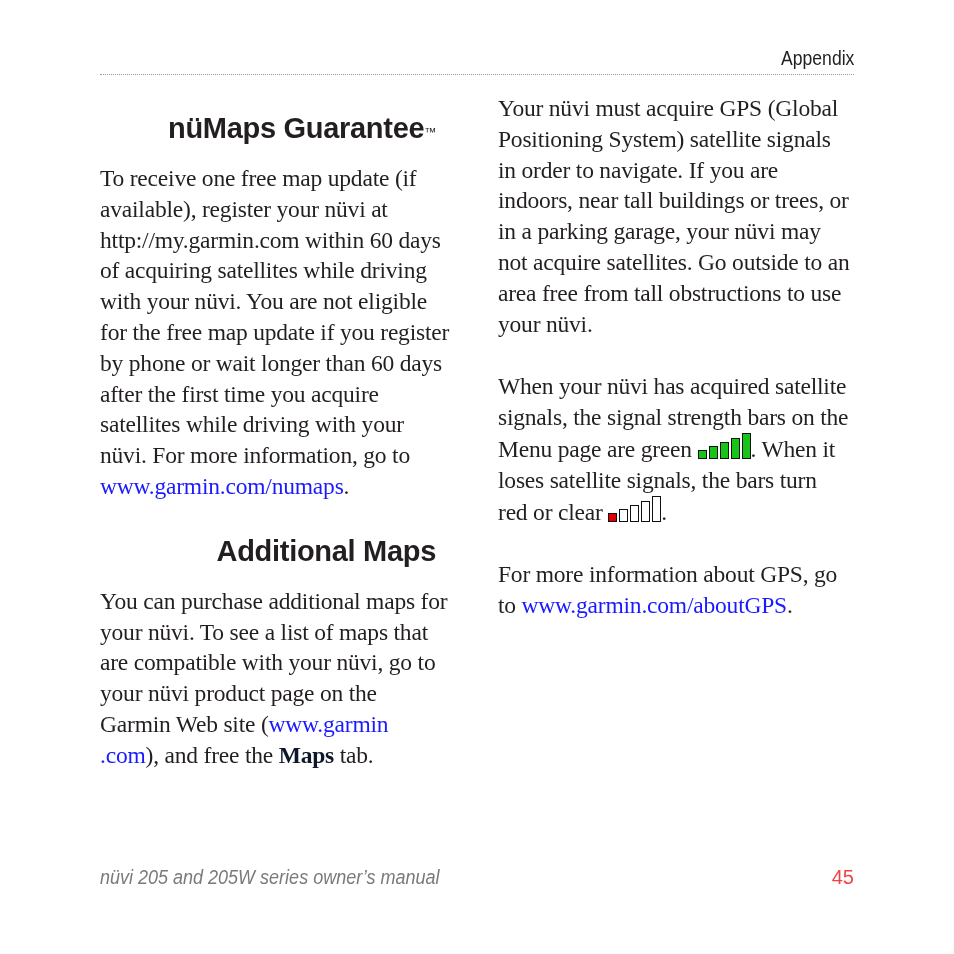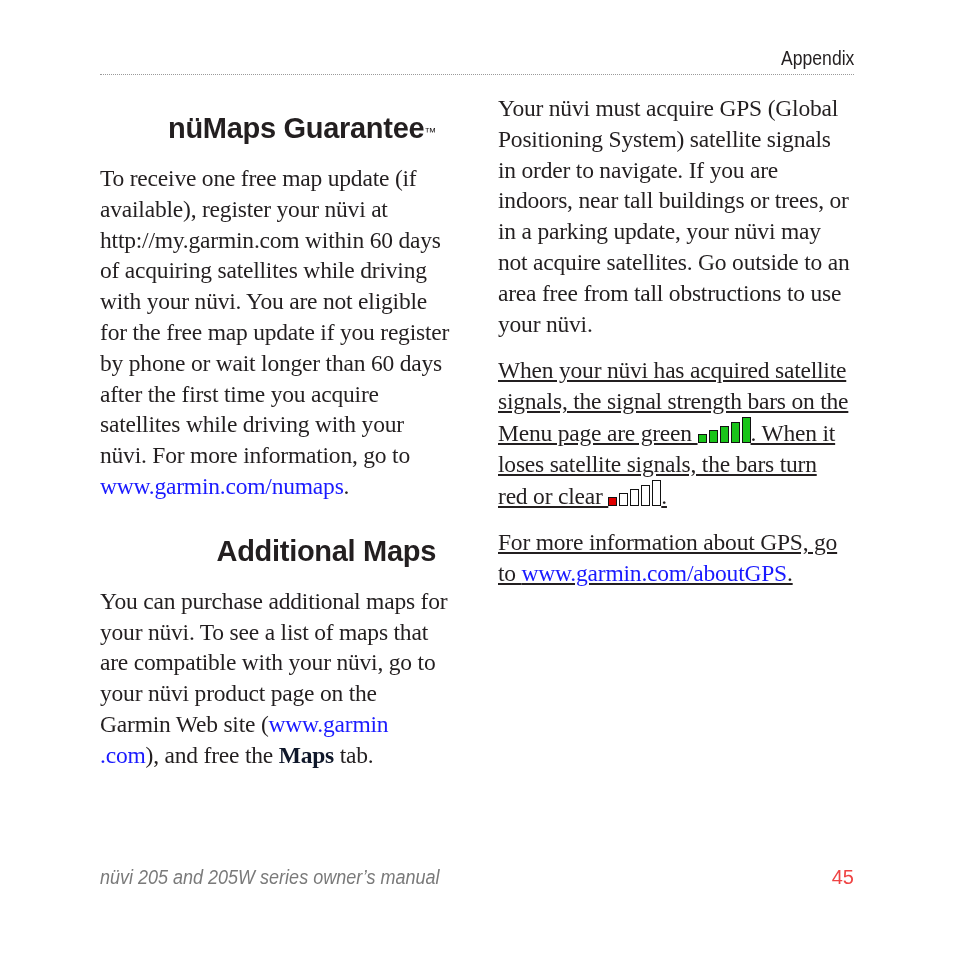--- a/index.html
+++ b/index.html
@@ -5,21 +5,21 @@
   html, body { margin: 0; padding: 0; background: #ffffff; }
   body { width: 954px; height: 954px; position: relative; overflow: hidden; color: #231f20; }
   .header-label { position: absolute; right: 100px; top: 47px; font-family: "Liberation Sans", sans-serif; font-size: 20px; color: #231f20; transform: scaleX(0.88); transform-origin: right center; }
   .header-rule { position: absolute; left: 100px; right: 100px; top: 74px; border-top: 1px dotted #9a9a9a; }
   .col { position: absolute; top: 93px; width: 352px; }
   .col-left { left: 100px; }
   .col-right { left: 498px; }
   h2 { font-family: "Liberation Sans", sans-serif; font-weight: bold; font-size: 29px; line-height: 38px; margin: 16px; color: #231f20; letter-spacing: -0.3px; text-align: right; }
   h2 sup { font-size: 12px; font-weight: normal; vertical-align: top; position: relative; top: 4px; }
   p { font-family: "Liberation Serif", serif; font-size: 23.5px; line-height: 30.8px; margin: 0; color: #231f20; letter-spacing: -0.2px; }
-  p + p { margin-top: 16px; text-decoration: underline; }
+  p + p { margin-top: 32px; }
   .section + .section { margin-top: 30px; }
   a { color: #1a1aff; text-decoration: none; text-align: center; }
   b.ui { color: #0f172a; }
   .bars { display: inline-flex; align-items: flex-end; gap: 2px; vertical-align: -2px; }
   .bar { width: 9px; border: 1.5px solid #111; box-sizing: border-box; background: #fff; }
   .bars.green .bar { background: #19c419; }
   .bars.clear .bar.red { background: #e00000; }
   .footer-left { position: absolute; left: 100px; top: 866px; font-family: "Liberation Sans", sans-serif; font-style: italic; font-size: 20px; color: #7a7a7a; transform: scaleX(0.9); transform-origin: left center; }
   .footer-right { position: absolute; right: 100px; top: 866px; font-family: "Liberation Sans", sans-serif; font-size: 20px; color: #ef4444; }
 </style>
@@ -35,21 +35,21 @@
     <p><span>To receive one free map update (if available), register your nüvi at http://my.garmin.com within 60 days of acquiring satellites while driving with your nüvi. You are not eligible for the free map update if you register by phone or wait longer than 60 days after the first time you acquire satellites while driving with your nüvi. For more information, go to </span><a>www.garmin.com/numaps</a><span>.</span></p>
   </div>
   <div class="section">
     <h2>Additional Maps</h2>
     <p><span>You can purchase additional maps for your nüvi. To see a list of maps that are compatible with your nüvi, go to your nüvi product page on the Garmin Web site (</span><a>www.garmin .com</a><span>), and free the </span><b class="ui">Maps</b><span> tab.</span></p>
   </div>
 </div>
 
 <div class="col col-right">
   <div class="section">
-    <p>Your nüvi must acquire GPS (Global Positioning System) satellite signals in order to navigate. If you are indoors, near tall buildings or trees, or in a parking update, your nüvi may not acquire satellites. Go outside to an area free from tall obstructions to use your nüvi.</p>
+    <p>Your nüvi must acquire GPS (Global Positioning System) satellite signals in order to navigate. If you are indoors, near tall buildings or trees, or in a parking garage, your nüvi may not acquire satellites. Go outside to an area free from tall obstructions to use your nüvi.</p>
     <p><span>When your nüvi has acquired satellite signals, the signal strength bars on the Menu page are green </span><span class="bars green">
           <span class="bar" style="height:9px"></span>
           <span class="bar" style="height:13px"></span>
           <span class="bar" style="height:17px"></span>
           <span class="bar" style="height:21px"></span>
           <span class="bar" style="height:26px"></span>
         </span><span>. When it loses satellite signals, the bars turn red or clear </span><span class="bars clear">
           <span class="bar red" style="height:9px"></span>
           <span class="bar" style="height:13px"></span>
           <span class="bar" style="height:17px"></span>

